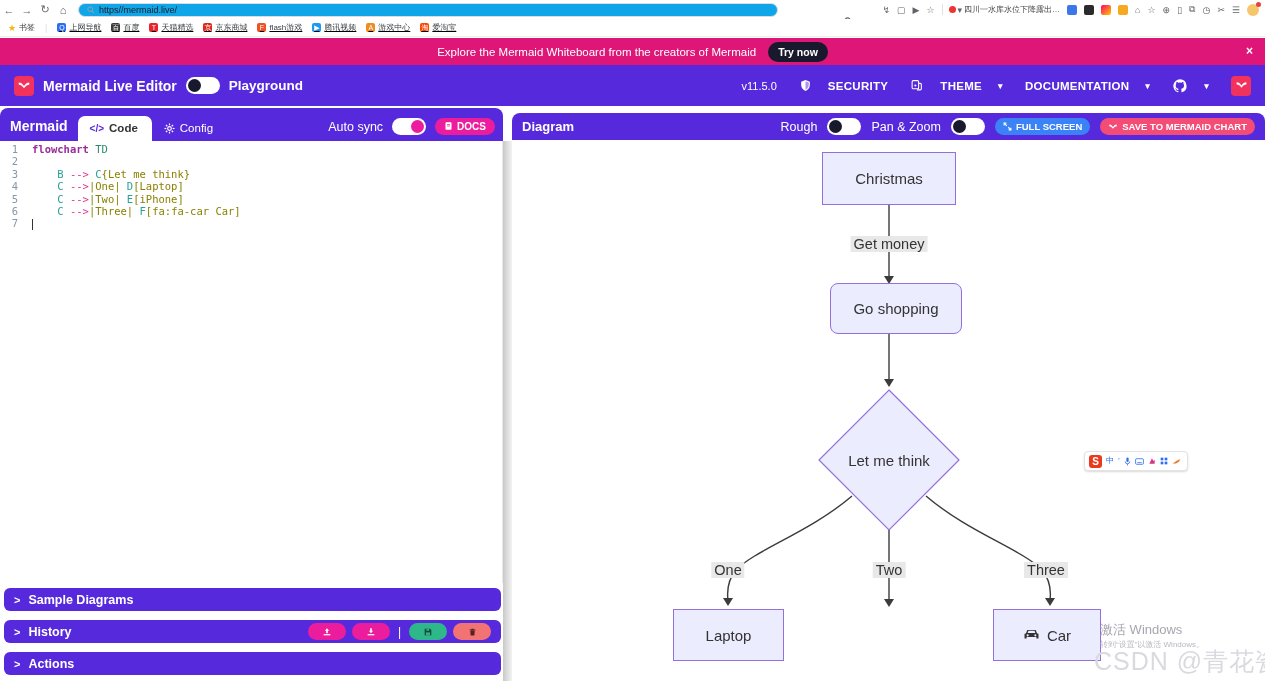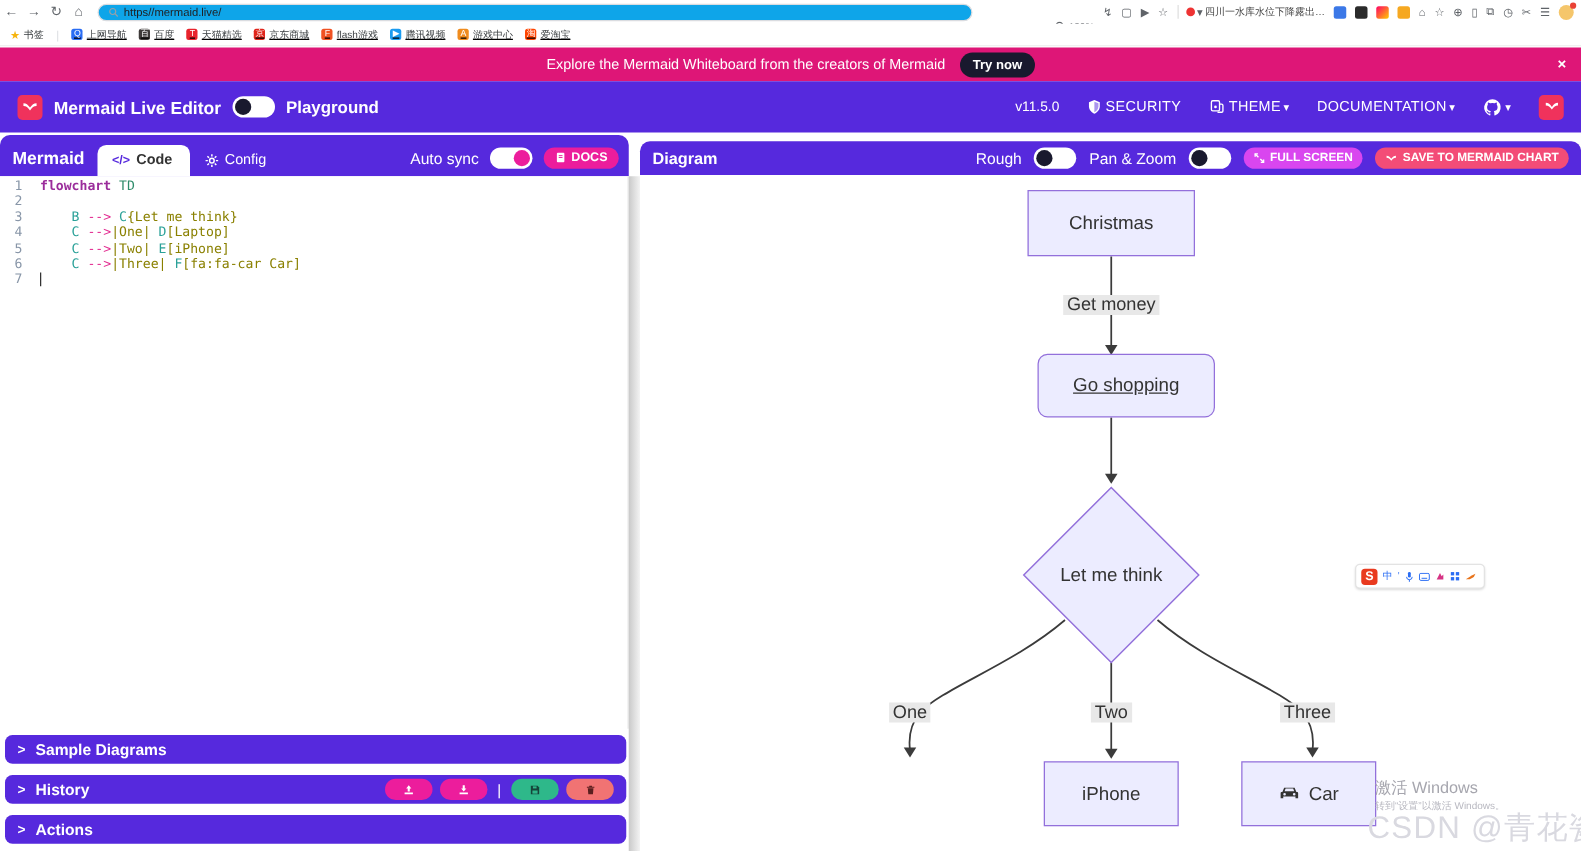--- a/index.html
+++ b/index.html
@@ -39,21 +39,21 @@
   .logo-sq { width:20px; height:20px; border-radius:4px; background:#F0325C; display:flex; align-items:center; justify-content:center; }
   .apphead-title { color:#fff; font-weight:bold; font-size:14px; margin-left:9px; }
   .toggle { width:34px; height:17px; border-radius:9px; background:#fff; position:relative; cursor:pointer; flex:0 0 auto; }
   .toggle .knob { position:absolute; top:2px; width:13px; height:13px; border-radius:50%; }
   .knob-dark { left:2px; background:#19192e; }
   .knob-pink { right:2px; background:#EC1D9C; }
   .apphead .toggle { margin:0 9px; }
   .playground { color:#fff; font-weight:bold; font-size:13.5px; }
   .apphead-right { margin-left:auto; display:flex; align-items:center; gap:22px; }
   .version { color:#fff; font-size:11px; }
-  .menu-item { display:flex; align-items:center; gap:2px; color:#fff; font-size:11.5px; font-weight:normal; letter-spacing:.3px; cursor:pointer; }
+  .menu-item { display:flex; align-items:center; gap:16px; color:#fff; font-size:11.5px; font-weight:bold; letter-spacing:.3px; cursor:pointer; }
   .chev { font-size:9px; color:#fff; }
 
   
   .left-tabbar { position:absolute; left:0; top:108px; width:503px; height:33px; background:#5629DD; border-radius:8px 8px 0 0; display:flex; align-items:flex-end; }
   .lp-title { color:#fff; font-weight:bold; font-size:14px; margin:0 10px 7px 10px; }
   .tab { display:flex; align-items:center; gap:5px; font-size:11.5px; padding:6px 14px 7px 12px; border-radius:7px 7px 0 0; cursor:pointer; }
   .tab-active { background:#fff; color:#333; font-weight:bold; }
   .tab-code-ic { color:#5629DD; font-weight:bold; font-size:10px; }
   .tab-idle { color:#fff; }
   .tabbar-right { margin-left:auto; display:flex; align-items:center; gap:9px; padding:0 8px 6px 0; }
@@ -83,21 +83,21 @@
   .hist-sep { color:#fff; font-size:12px; margin:0 2px; }
 
   
   .divider { position:absolute; left:503px; top:141px; width:9px; height:540px; background:linear-gradient(90deg,#c9c9c9,#f3f3f3); }
 
   
   .diag-bar { position:absolute; left:512px; top:113px; width:753px; height:27px; background:#5629DD; border-radius:8px 8px 0 0; display:flex; align-items:center; padding:0 10px; }
   .diag-title { color:#fff; font-weight:bold; font-size:13px; }
   .diag-right { margin-left:auto; display:flex; align-items:center; gap:10px; }
   .tog-lbl { color:#fff; font-size:12.5px; }
-  .fs-btn { display:flex; align-items:center; gap:4px; background:#d946ef; color:#fff; font-size:9.5px; font-weight:bold; border-radius:9px; padding:3px 8px; cursor:pointer; }
+  .fs-btn { display:flex; align-items:center; gap:4px; background:#3b82f6; color:#fff; font-size:9.5px; font-weight:bold; border-radius:9px; padding:3px 8px; cursor:pointer; }
   .save-btn { display:flex; align-items:center; gap:4px; background:#F34C77; color:#fff; font-size:9.5px; font-weight:bold; border-radius:9px; padding:3px 8px; cursor:pointer; }
 
   .canvas { position:absolute; left:512px; top:140px; width:753px; height:536px; background:#fff; }
   .canvas svg.edges { position:absolute; left:0; top:0; }
   .node { position:absolute; background:#ECECFF; border:1px solid #9370DB; color:#333; display:flex; align-items:center; justify-content:center; font-size:15px; }
   .node-round { border-radius:8px; }
   .edge-label { position:absolute; transform:translate(-50%,-50%); background:#e8e8e8; color:#333; font-size:14.5px; padding:0 3px; white-space:nowrap; }
   .diamond-label { position:absolute; transform:translate(-50%,-50%); color:#333; font-size:15px; white-space:nowrap; }
   .car-node { gap:7px; }
 
@@ -413,37 +413,37 @@
       </g>
       <polygon points="377,250 447,320 377,390 307,320" fill="#ECECFF" stroke="#9370DB" stroke-width="1.2"></polygon>
     </svg>
 
     <div class="node" style="left:310px;top:12px;width:134px;height:53px;">
       <span>Christmas</span>
     </div>
     <div class="edge-label" style="left:377px;top:104px;">
       <span>Get money</span>
     </div>
-    <div class="node node-round" style="left:318px;top:143px;width:142px;height:51px;text-decoration:underline;">
+    <div class="node node-round" style="left:318px;top:143px;width:132px;height:51px;">
       <span>Go shopping</span>
     </div>
     <div class="diamond-label" style="left:377px;top:320px;">
       <span>Let me think</span>
     </div>
     <div class="edge-label" style="left:216px;top:430px;">
       <span>One</span>
     </div>
     <div class="edge-label" style="left:377px;top:430px;">
       <span>Two</span>
     </div>
     <div class="edge-label" style="left:534px;top:430px;">
       <span>Three</span>
     </div>
-    <div class="node" style="left:323px;top:469px;width:108px;height:52px;">
-      <span>iPhone</span>
+    <div class="node" style="left:161px;top:469px;width:111px;height:52px;">
+      <span>Laptop</span>
     </div>
     <div class="node car-node" style="left:481px;top:469px;width:108px;height:52px;">
       <svg width="17" height="14" viewBox="0 0 24 20">
           <path fill="#333" d="M4 8l2-5h12l2 5h1a1 1 0 011 1v6h-3v-2H5v2H2V9a1 1 0 011-1zm2.5-1h11l-1.2-3H7.7zM6.5 12a1.5 1.5 0 100-3a1.5 1.5 0 000 3zm11 0a1.5 1.5 0 100-3a1.5 1.5 0 000 3z"></path>
         </svg>
       <span>Car</span>
     </div>
   </div>
 
   <div class="ime-bar">

